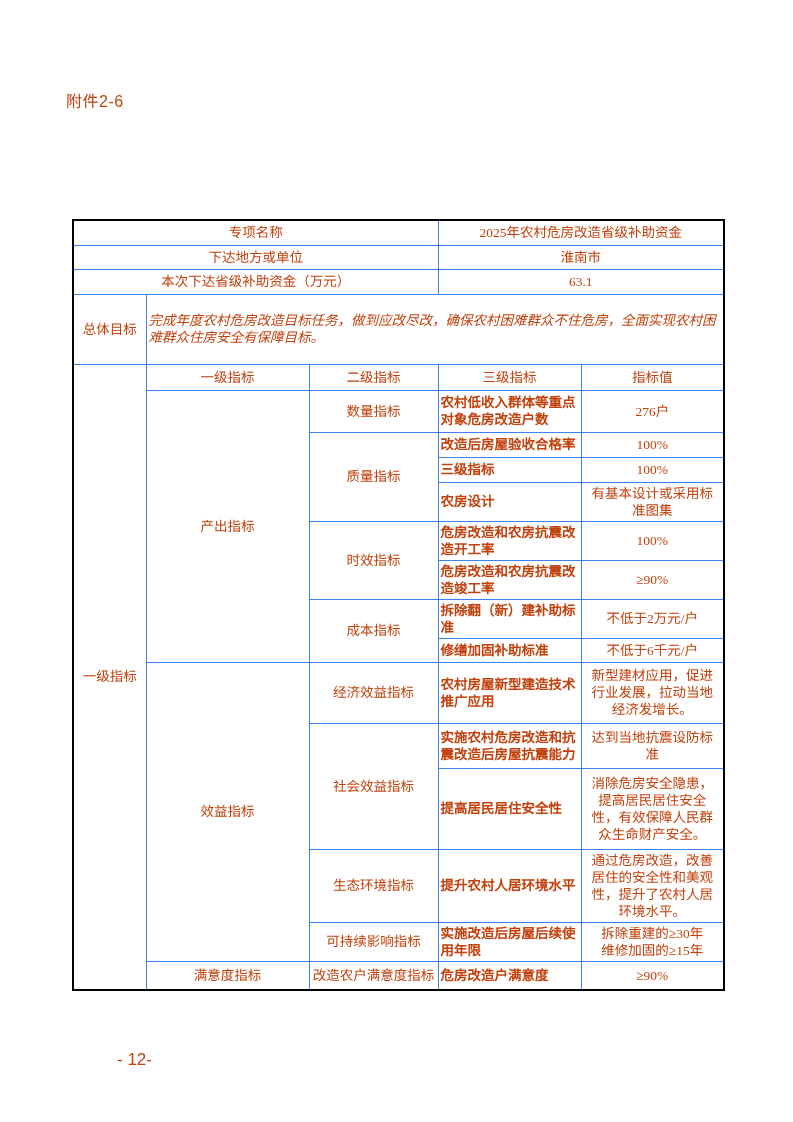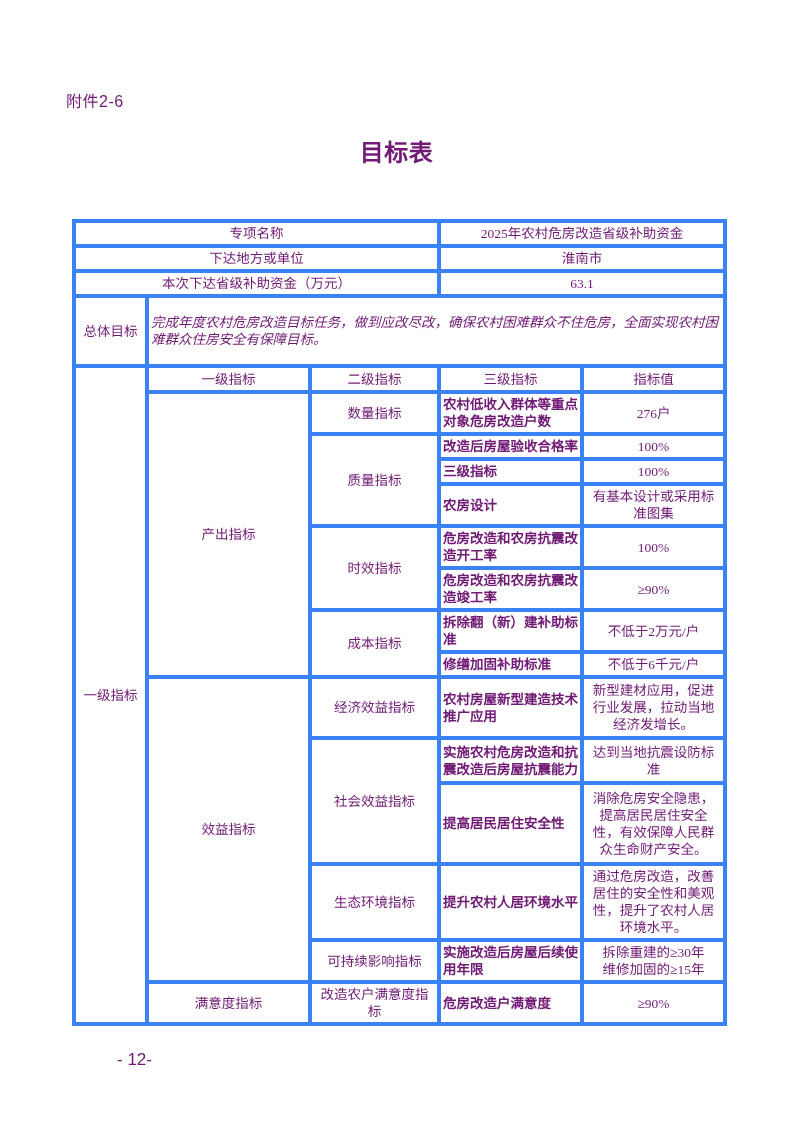--- a/index.html
+++ b/index.html
@@ -3,21 +3,21 @@
 <meta charset="utf-8">
 <style>
   * { margin: 0; padding: 0; box-sizing: border-box; }
   html, body { background: #ffffff; }
   .page {
     position: relative;
     width: 793px;
     height: 1122px;
     background: #ffffff;
     font-family: "Liberation Serif", "DejaVu Serif", serif;
-    color: #701a75;
+    color: #c2410c;
     overflow: hidden;
   }
   .attachment {
     position: absolute;
     left: 66px;
     top: 88px;
     font-size: 16px;
     font-family: "Liberation Sans", "DejaVu Sans", sans-serif;
     letter-spacing: 0.5px;
   }
@@ -36,21 +36,21 @@
   table.doc-table {
     position: absolute;
     left: 72px;
     top: 219px;
     width: 651px;
     border-collapse: collapse;
     table-layout: fixed;
     border: 2px solid #000;
   }
   table.doc-table td {
-    border: 4px solid #3b82f6;
+    border: 1px solid #3b82f6;
     font-size: 13.5px;
     line-height: 17px;
     vertical-align: middle;
     padding: 2px 2px;
     word-break: break-all;
   }
   td.c   { text-align: center; }
   td.l   { text-align: left; font-weight: bold; }
   td.pre { white-space: pre-line; }
   td.goal-text {
@@ -72,21 +72,20 @@
   }
 </style>
 </head>
 <body>
 
 <div class="page">
 
   <div class="attachment">附件2-6</div>
 
   <div class="title">
-    <span>目标表</span>
   </div>
 
   <table class="doc-table">
     <colgroup>
       <col style="width:73px">
       <col style="width:163px">
       <col style="width:129px">
       <col style="width:143px">
       <col style="width:143px">
     </colgroup>

